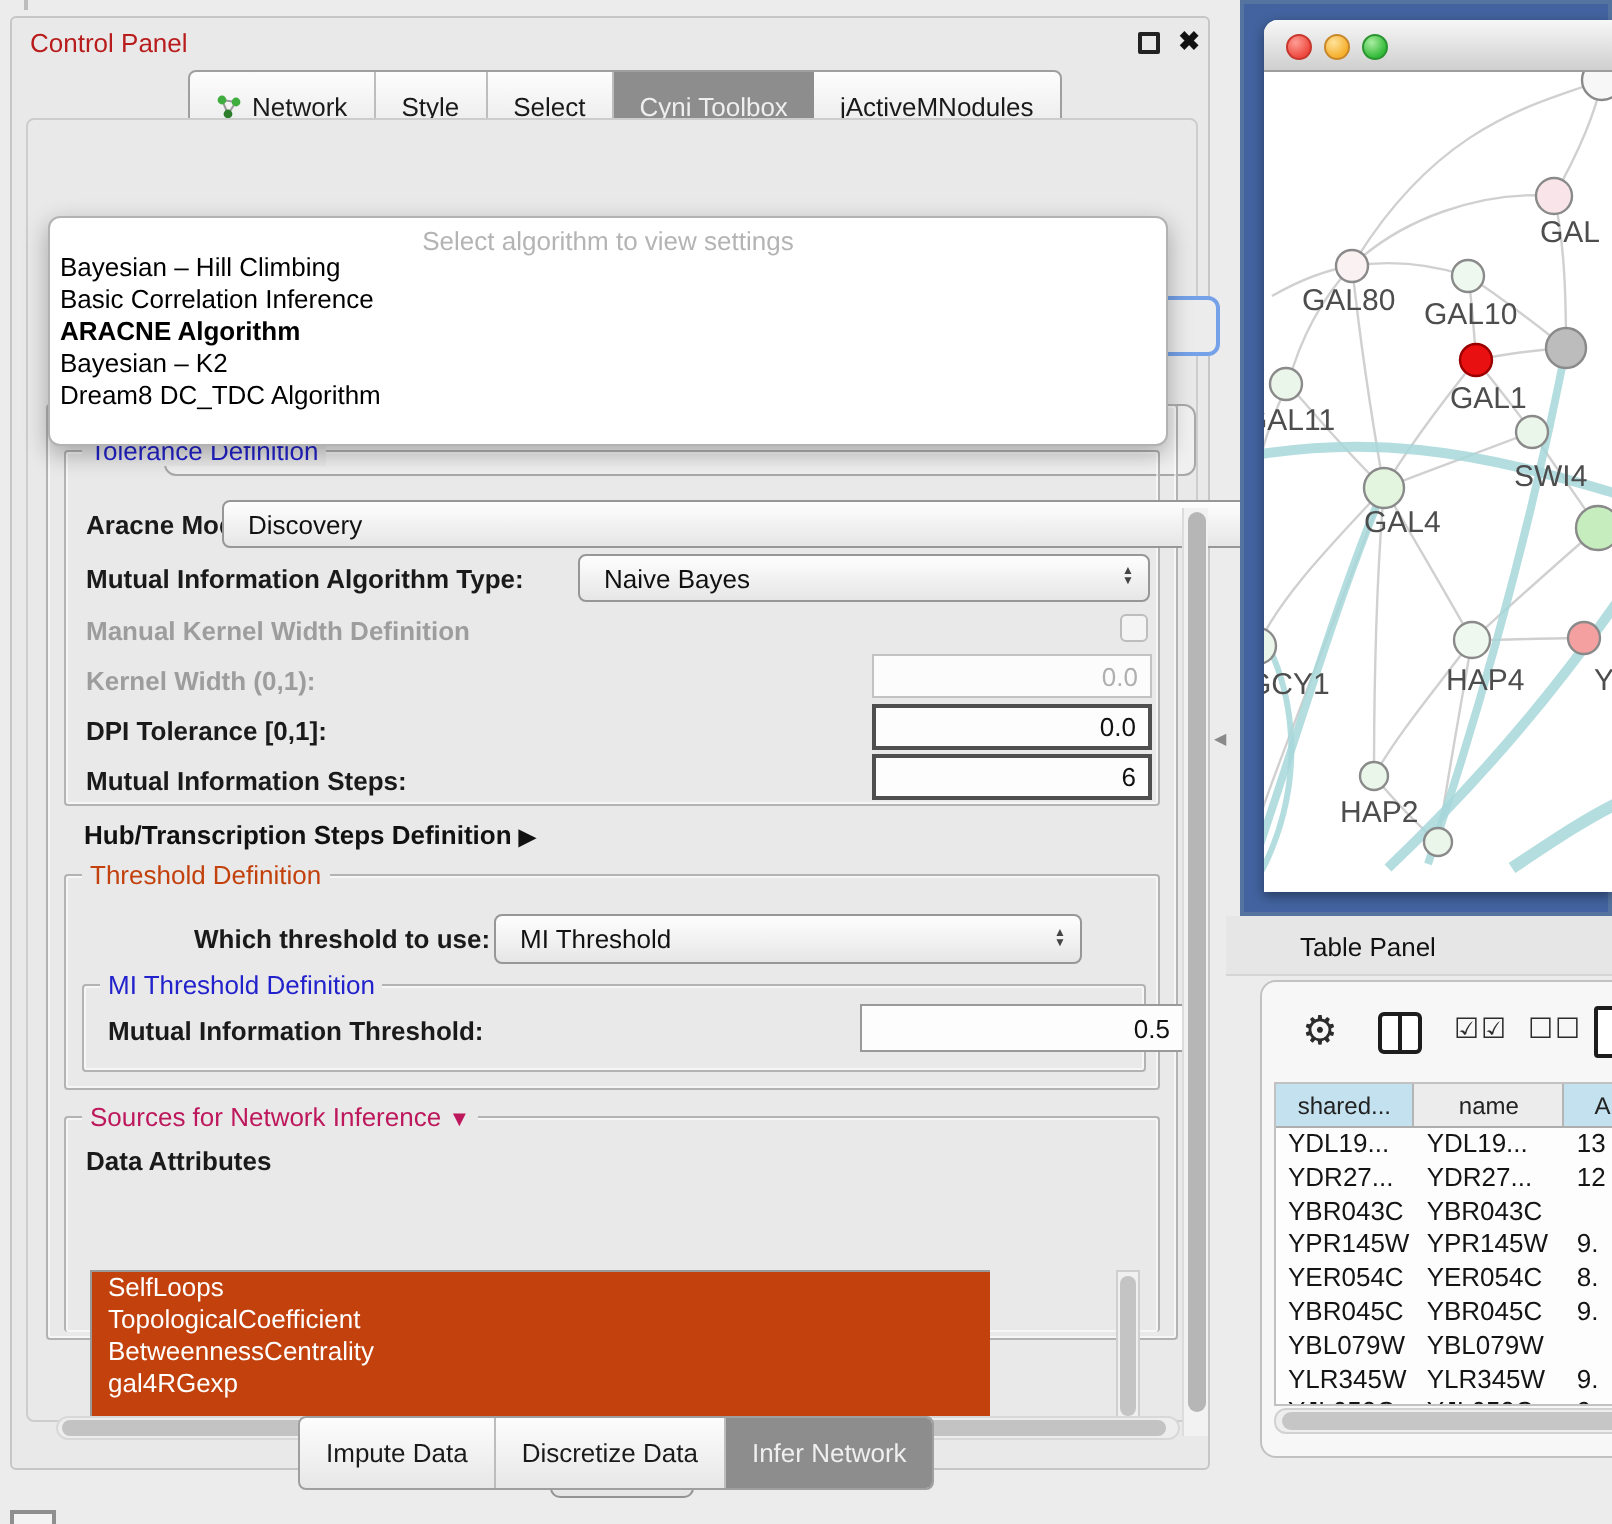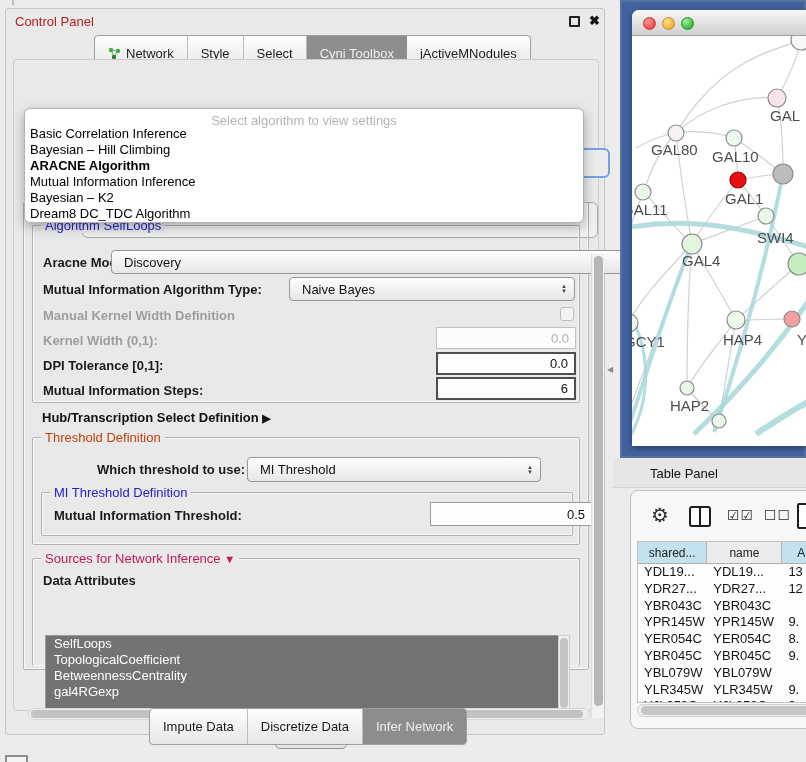--- a/index.html
+++ b/index.html
@@ -58,21 +58,21 @@
   .stepper { display:flex; flex-direction:column; align-items:center; line-height:5px;
     font-size:6px; color:#444; padding:0 3px; }
 
   .field { border:1px solid #9a9a9a; background:#fdfdfd; font-size:13px; color:#111;
     text-align:right; padding:0 6px; width:100%; height:100%; font-family:"Liberation Sans",sans-serif; }
   .field.strong { border:2px solid #4f4f4f; }
   .field.disabled { border:1px solid #c2c2c2; color:#b0b0b0; background:#fcfcfc; }
 
   .checkbox { width:14px; height:14px; border:1px solid #bdbdbd; border-radius:3px; background:#f4f4f4; }
 
-  .attr-list { left:31px; top:575px; width:513px; height:77px; background:#737373; overflow:hidden;
+  .attr-list { left:31px; top:575px; width:450px; height:77px; background:#c2410c; overflow:hidden;
     border:1px solid #9a9a9a; border-right:none; }
   .attr-item { font-size:13px; color:#fff; height:16px; line-height:16px; padding-left:8px; white-space:nowrap; }
   .list-vscroll { left:544px; top:575px; width:12px; height:77px; background:#f0f0f0; border:1px solid #cfcfcf; }
   .list-vthumb { left:1px; top:2px; width:8px; height:70px; background:#c4c4c4; border-radius:4px; }
 
   .vscroll { left:577px; top:194px; width:13px; height:464px; background:#f2f2f2; border-left:1px solid #dcdcdc; }
   .vthumb { left:2px; top:2px; width:9px; height:450px; background:#b6b6b6; border-radius:5px; }
   .hscroll { left:14px; top:648px; width:562px; height:12px; background:#ededed; border:1px solid #d8d8d8; border-radius:6px; }
   .hthumb { left:2px; top:1px; width:552px; height:8px; background:#c3c3c3; border-radius:4px; }
 
@@ -166,21 +166,21 @@
 
   <div class="abs cp-body">
 
     <div class="abs focus-remnant"></div>
     <div class="abs combo-remnant"></div>
 
     <div class="abs group" style="left:9px; top:142px; width:566px; height:468px;">
       <span class="group-title">Cyni Algorithm Settings</span>
 
       <div class="abs group" style="left:8px; top:22px; width:548px; height:178px;">
-        <span class="group-title t-blue">Algorithm SelfLoops</span>
+        <span class="group-title t-blue">Tolerance Definition</span>
 
         <span class="abs form-label" style="left:10px; top:29px;">Aracne Mode:</span>
         <div class="abs combo" style="left:78px; top:24px; width:527px; height:24px;">
           <span class="val">Discovery</span>
           <span class="stepper">
               <span>▲</span>
               <span>▼</span>
             </span>
         </div>
 
@@ -206,21 +206,21 @@
           <input class="field strong" readonly="" value="0.0" style="">
         </div>
 
         <span class="abs form-label" style="left:10px; top:157px;">Mutual Information Steps:</span>
         <div class="abs" style="left:403px; top:151px; width:140px; height:23px;">
           <input class="field strong" readonly="" value="6" style="">
         </div>
       </div>
 
       <div class="abs hub-row" style="left:18px; top:207px;">
-        <span>Hub/Transcription Select Definition</span>
+        <span>Hub/Transcription Steps Definition</span>
         <span class="tri"> ▶</span>
       </div>
 
       <div class="abs group" style="left:8px; top:234px; width:548px; height:108px;">
         <span class="group-title t-green">Threshold Definition</span>
 
         <span class="abs form-label" style="left:64px; top:24px;">Which threshold to use:</span>
         <div class="abs combo" style="left:214px; top:19px; width:294px; height:25px;">
           <span class="val">MI Threshold</span>
           <span class="stepper">
@@ -263,24 +263,23 @@
     <div class="abs hscroll">
         <div class="abs hthumb"></div>
       </div>
 
     <div class="abs apply-btn">Apply</div>
   </div>
 
   <div class="abs dropdown">
     <div class="abs dd-placeholder">Select algorithm to view settings</div>
     <div class="abs dd-items" id="dd-items">
+        <div class="dd-item">Bayesian – Hill Climbing</div>
         <div class="dd-item">Basic Correlation Inference</div>
-        <div class="dd-item">Bayesian – Hill Climbing</div>
         <div class="dd-item bold">ARACNE Algorithm</div>
-        <div class="dd-item">Mutual Information Inference</div>
         <div class="dd-item">Bayesian – K2</div>
         <div class="dd-item">Dream8 DC_TDC Algorithm</div>
       </div>
   </div>
 
   <div class="abs seg-bar bottom-tabs" id="bottom-tabs">
       <div class="seg">
         <span>Impute Data</span>
       </div>
       <div class="seg">

